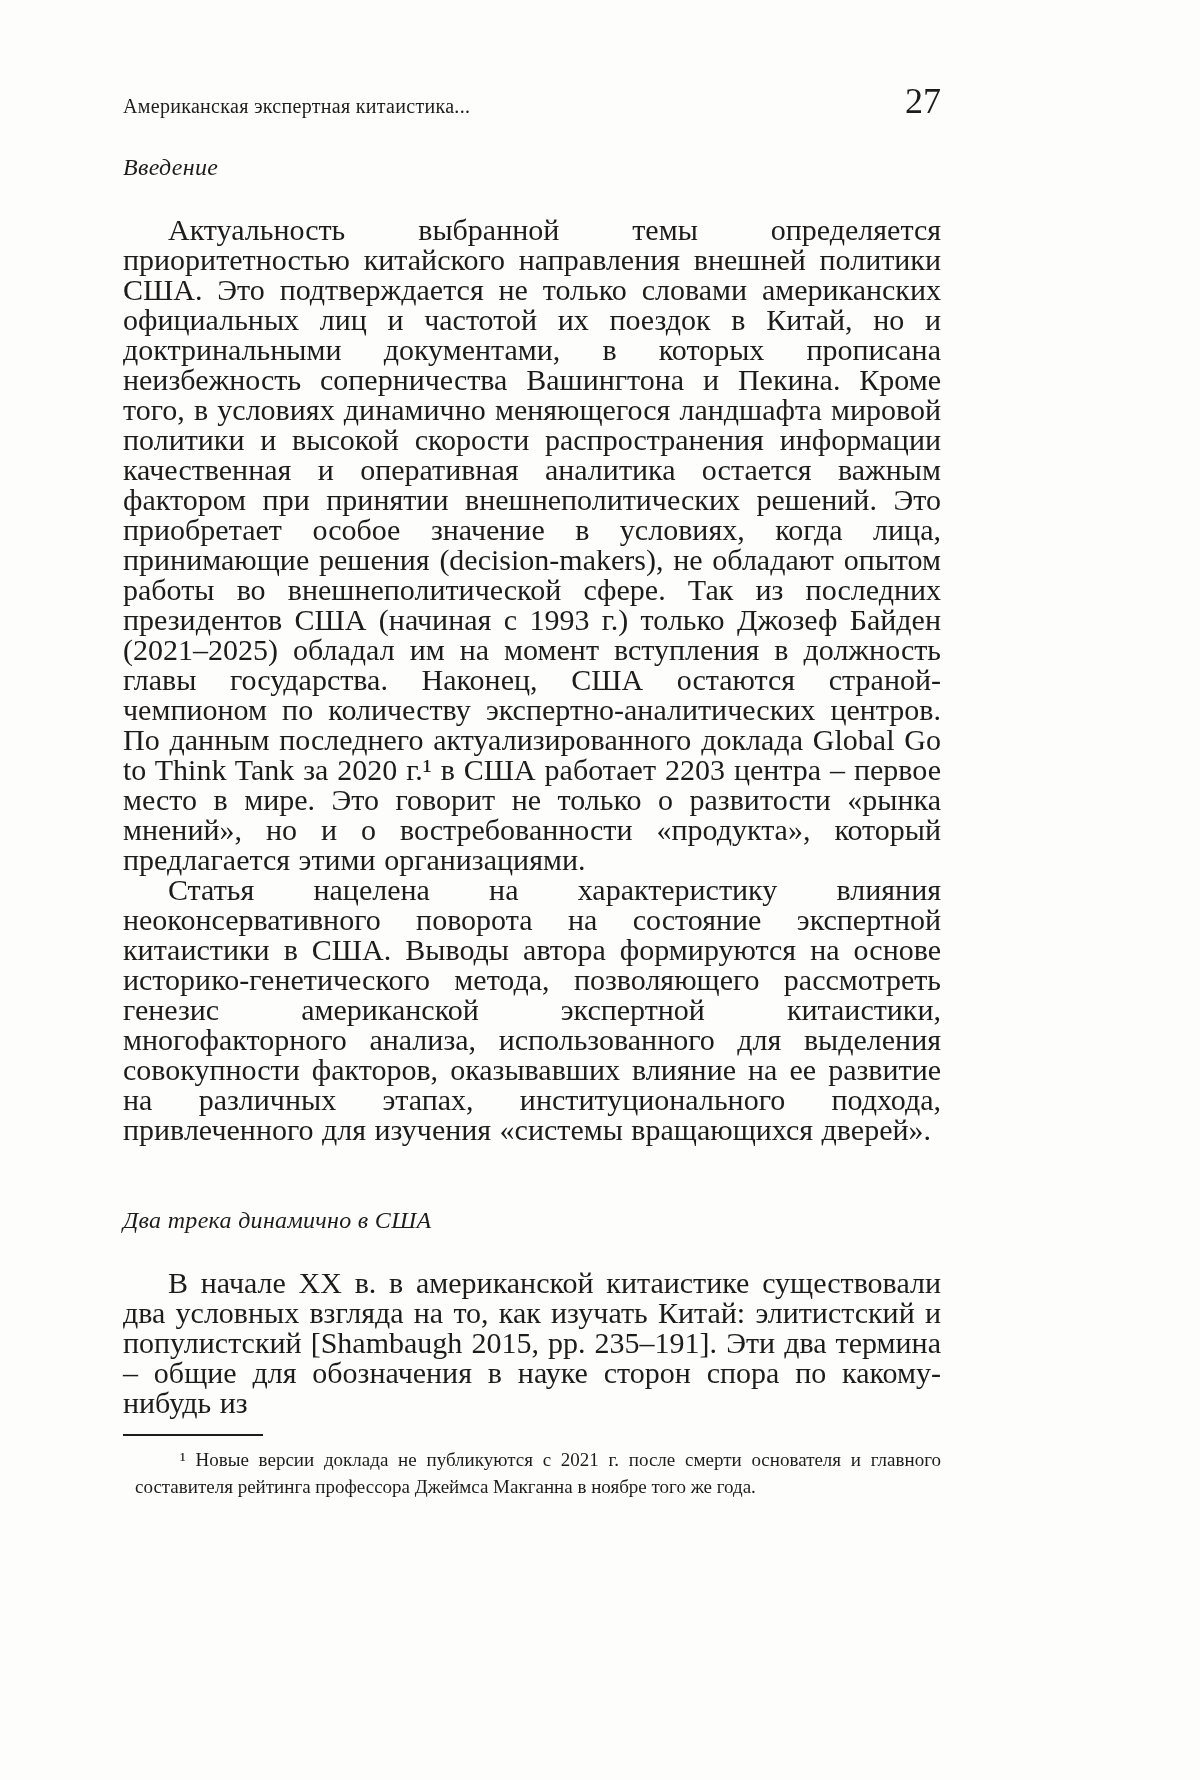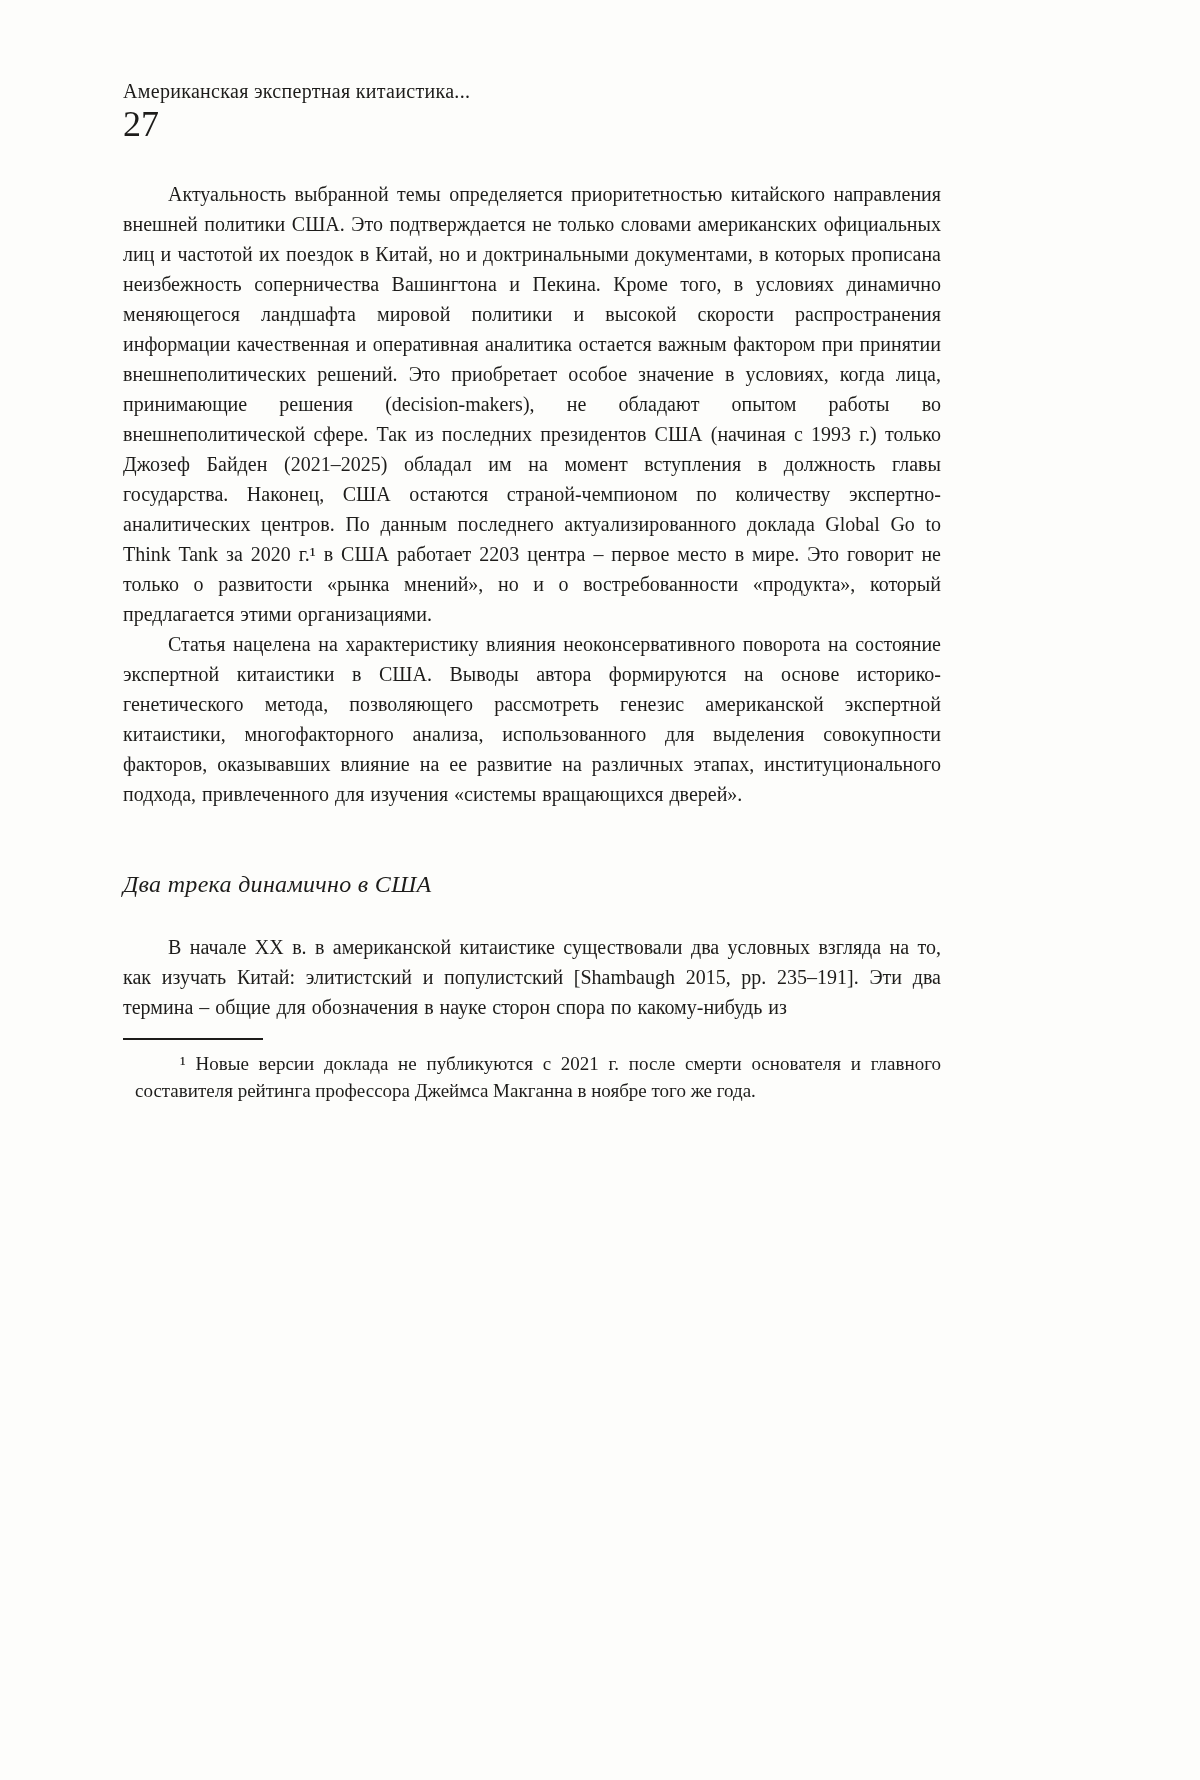--- a/index.html
+++ b/index.html
@@ -21,41 +21,40 @@
     position: absolute;
     left: 123px;
     top: 80px;
     width: 818px;
   }
 
   .running-header {
     display: flex;
     justify-content: space-between;
     align-items: baseline;
-    flex-direction: column;
   }
   .rh-title {
     font-size: 20px;
     letter-spacing: 0.3px;
   }
   .rh-page {
     font-size: 36px;
   }
 
   .section-heading {
     font-style: italic;
     font-weight: normal;
     font-size: 24px;
     letter-spacing: 0.3px;
     margin: 32px 0 0 0;
   }
   .section-heading.second { margin-top: 62px; }
 
   .body-par {
-    font-size: 20px;
+    font-size: 30px;
     line-height: 30px;
     text-align: justify;
     text-indent: 45px;
     margin: 0;
     hyphens: auto;
     -webkit-hyphens: auto;
     word-spacing: 1px;
   }
   .body-par.after-heading { margin-top: 34px; }
 
@@ -89,20 +88,21 @@
 <body>
 
 <div class="page">
   <div class="content">
 
     <header class="running-header">
       <span class="rh-title">Американская экспертная китаистика...</span>
       <span class="rh-page">27</span>
     </header>
 
+    <h2 class="section-heading">Введение</h2>
 
     <p class="body-par after-heading">Актуальность выбранной темы определяется приоритетностью китайского направления внешней политики США. Это подтверждается не только словами американских официальных лиц и частотой их поездок в Китай, но и доктринальными документами, в которых прописана неизбежность соперничества Вашингтона и Пекина. Кроме того, в условиях динамично меняющегося ландшафта мировой политики и высокой скорости распространения информации качественная и оперативная аналитика остается важным фактором при принятии внешнеполитических решений. Это приобретает особое значение в условиях, когда лица, принимающие решения (decision-makers), не обладают опытом работы во внешнеполитической сфере. Так из последних президентов США (начиная с 1993 г.) только Джозеф Байден (2021–2025) обладал им на момент вступления в должность главы государства. Наконец, США остаются страной-чемпионом по количеству экспертно-аналитических центров. По данным последнего актуализированного доклада Global Go to Think Tank за 2020 г.¹ в США работает 2203 центра – первое место в мире. Это говорит не только о развитости «рынка мнений», но и о востребованности «продукта», который предлагается этими организациями.</p>
 
     <p class="body-par">Статья нацелена на характеристику влияния неоконсервативного поворота на состояние экспертной китаистики в США. Выводы автора формируются на основе историко-генетического метода, позволяющего рассмотреть генезис американской экспертной китаистики, многофакторного анализа, использованного для выделения совокупности факторов, оказывавших влияние на ее развитие на различных этапах, институционального подхода, привлеченного для изучения «системы вращающихся дверей».</p>
 
     <h2 class="section-heading second">Два трека динамично в США</h2>
 
     <p class="body-par after-heading">В начале XX в. в американской китаистике существовали два условных взгляда на то, как изучать Китай: элитистский и популистский [Shambaugh 2015, pp. 235–191]. Эти два термина – общие для обозначения в науке сторон спора по какому-нибудь из</p>
 
     <div class="footnote-block">

